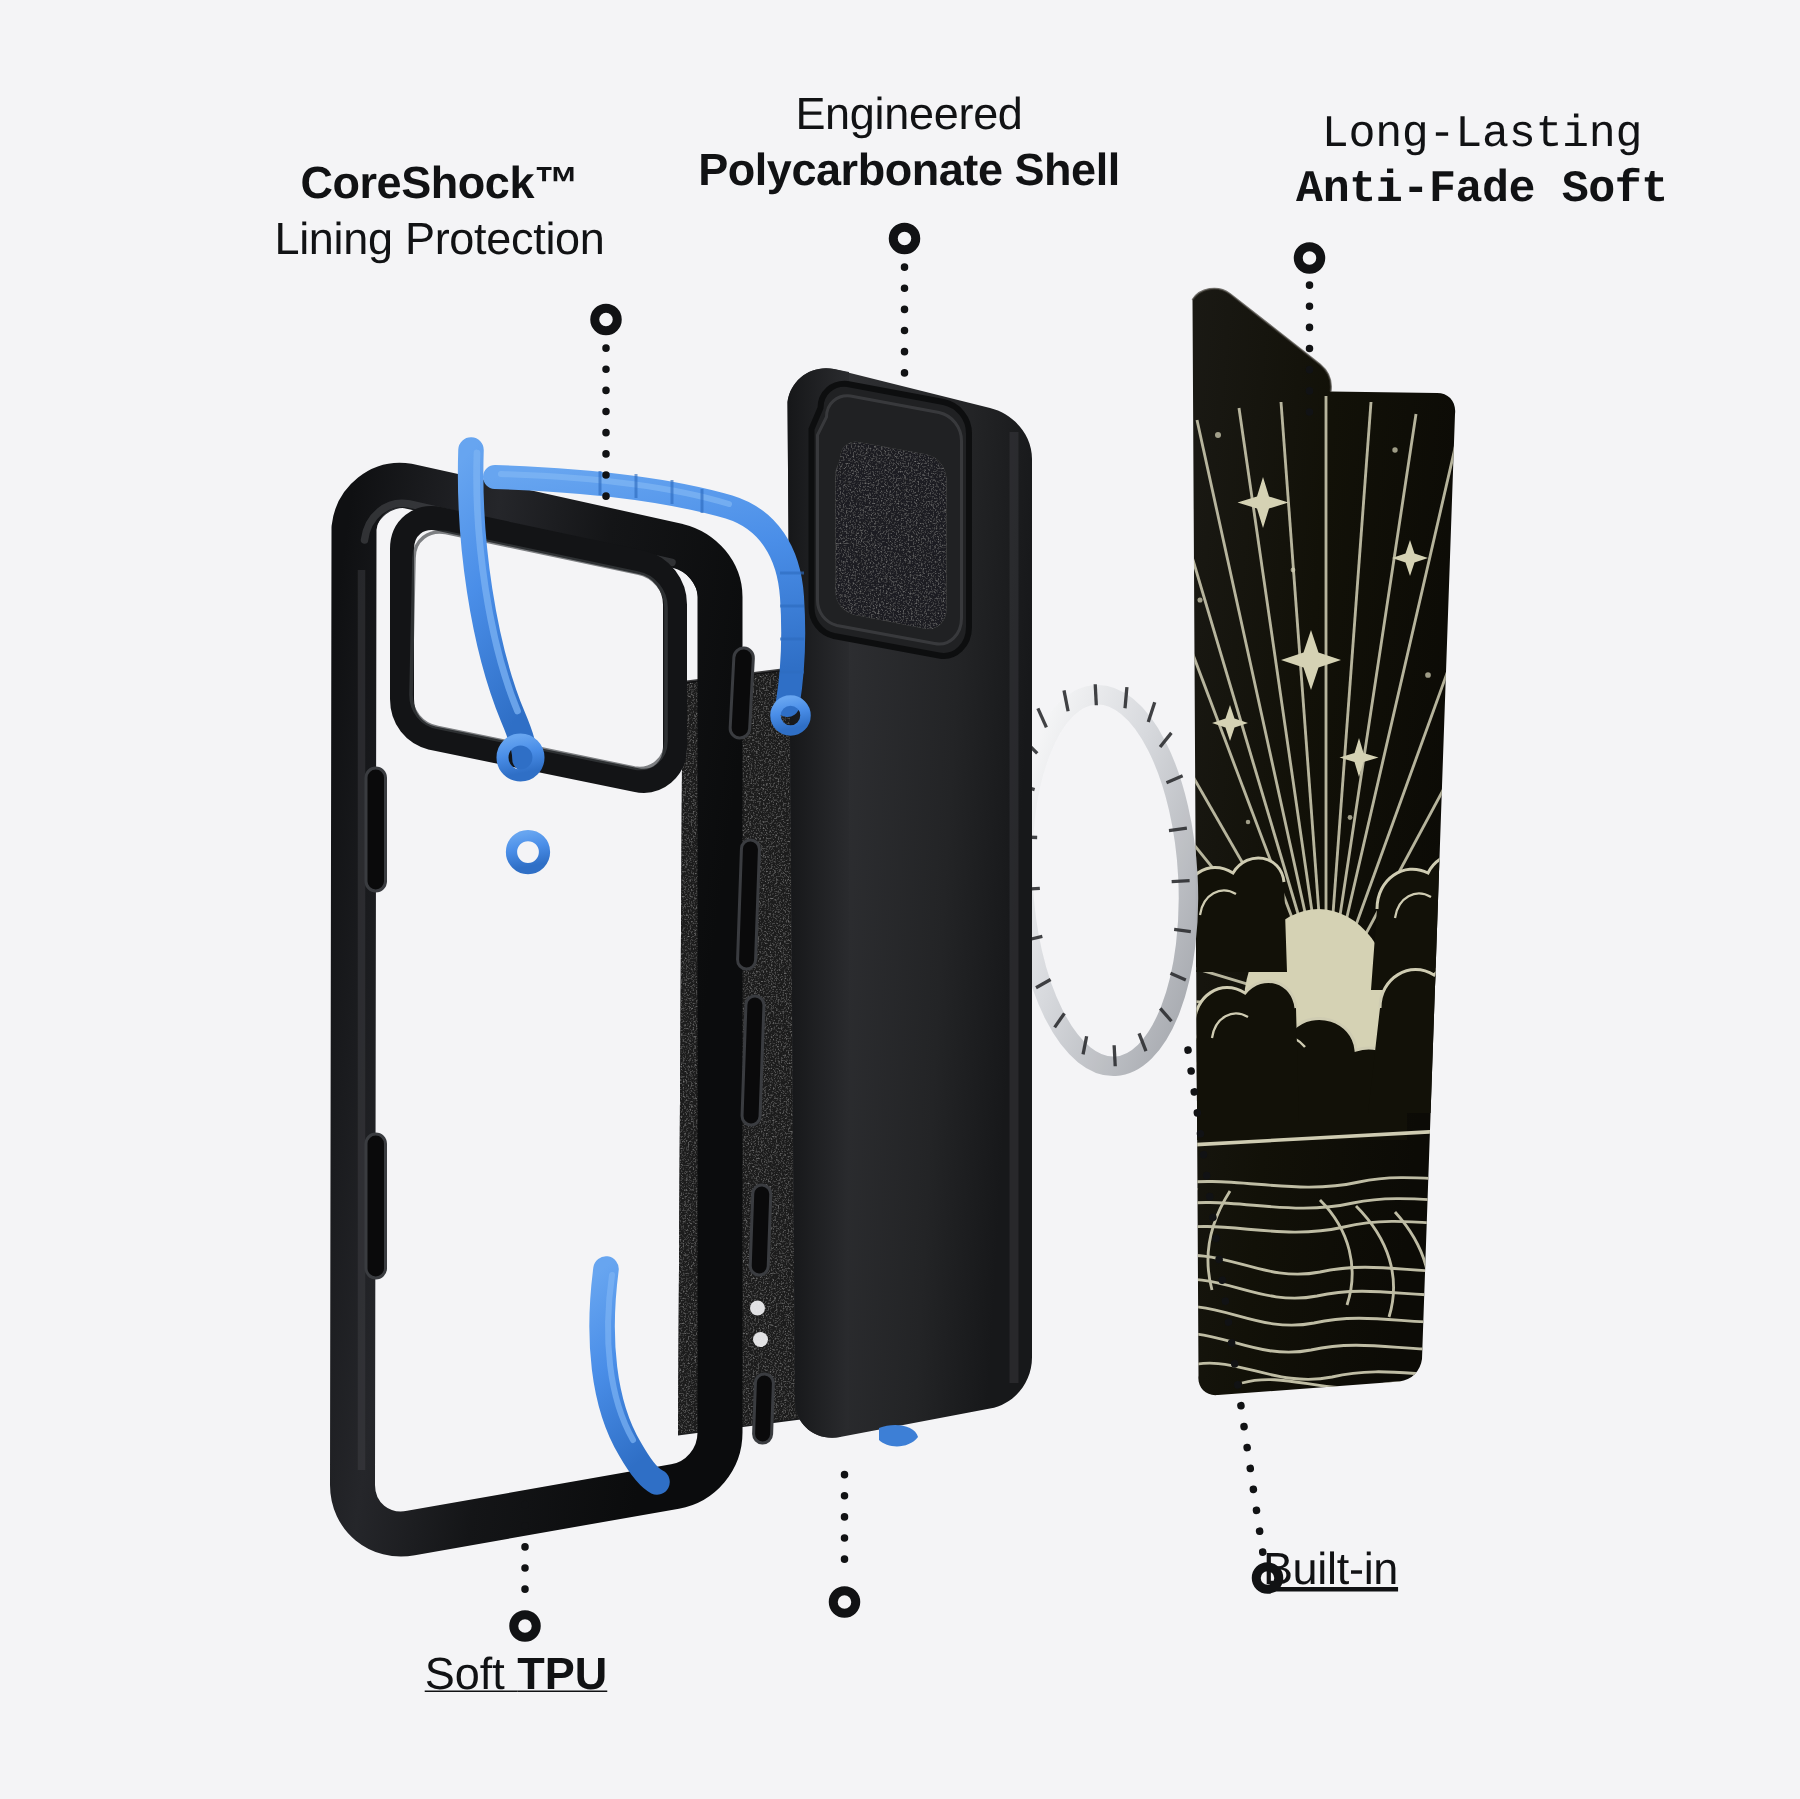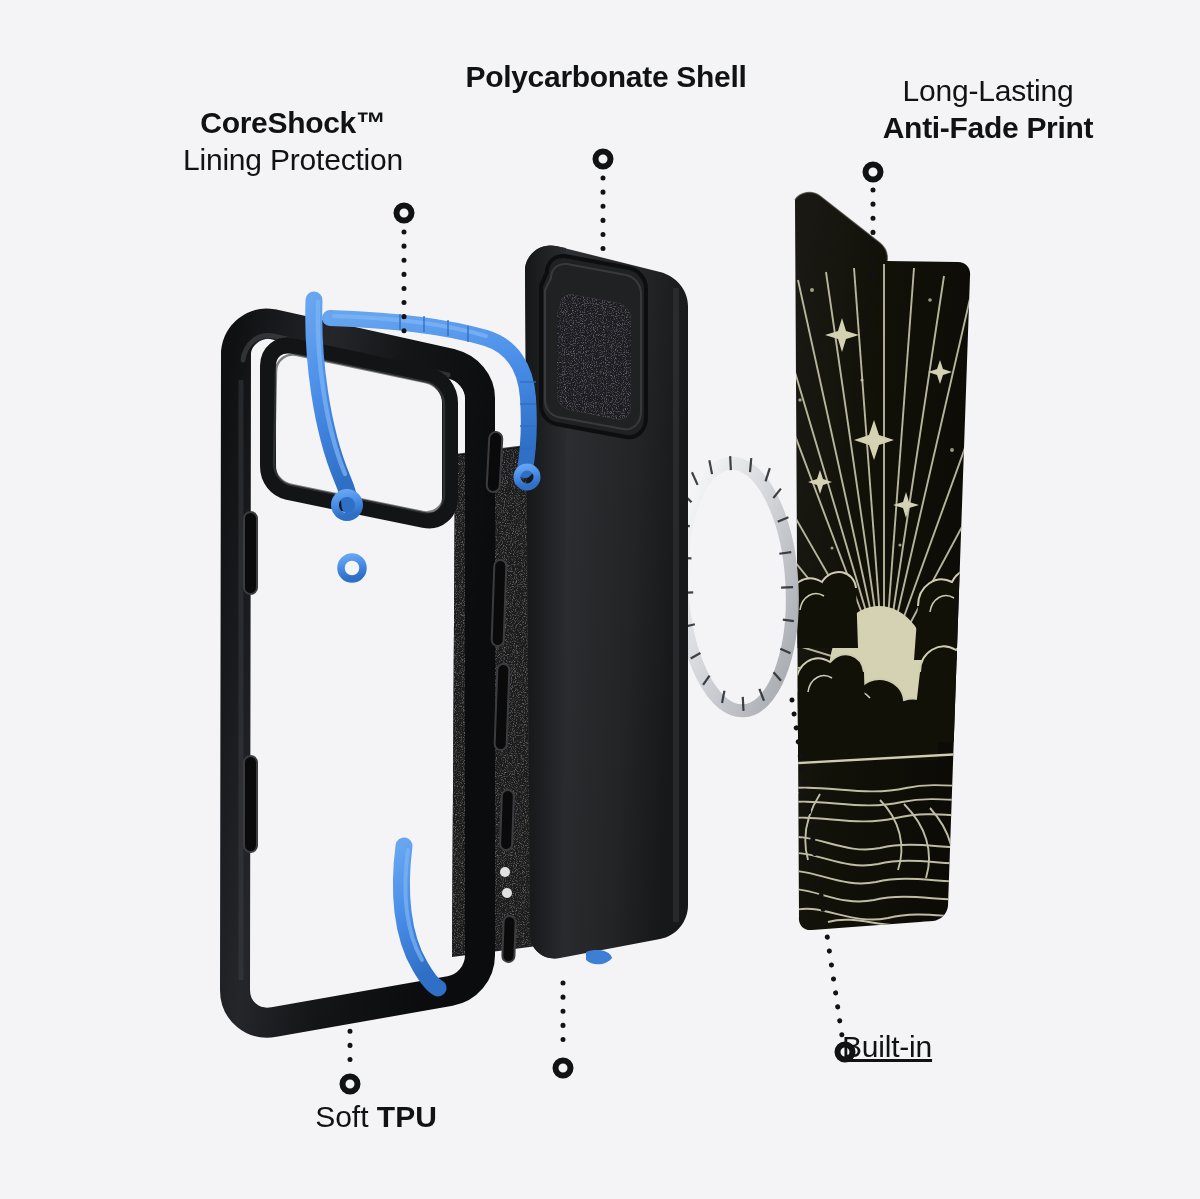--- a/index.html
+++ b/index.html
@@ -18,22 +18,22 @@
   .callout .ln{display:block;white-space:nowrap;}
   .ln.reg{font-weight:400;font-size:30px;letter-spacing:-0.2px;}
   .ln.bold{font-weight:700;font-size:30px;letter-spacing:-0.3px;}
   .inline-mix{font-size:30px;white-space:nowrap;}
   .inline-mix b{font-weight:700;}
   .inline-mix span.r{font-weight:400;}
 
   
   #c-coreshock{left:152px;top:104px;width:282px;}
   #c-poly{left:428px;top:58px;width:356px;}
-  #c-print{left:860px;top:72px;width:256px;}
-  #c-tpu{left:216px;top:1098px;width:320px;}
+  #c-print{left:860px;top:72px;width:256px;font-family:Liberation Mono, monospace;}
+  #c-tpu{left:184px;top:1098px;width:320px;text-decoration:underline;}
   #c-micro{left:400px;top:1078px;width:350px;}
   #c-n52{left:742px;top:1028px;width:290px;text-decoration:underline;}
 </style>
 </head>
 <body>
 
 <div id="stage">
 
   <svg class="layer" viewBox="0 0 1200 1199">
     <defs>
@@ -387,26 +387,27 @@
       <circle cx="845" cy="1052" r="7.5"></circle>
     </g>
   </svg>
 
   <div class="callout" id="c-coreshock">
     <span class="ln bold">CoreShock™</span>
     <span class="ln reg">Lining Protection</span>
   </div>
 
   <div class="callout" id="c-poly">
+    <span class="ln reg">Engineered</span>
     <span class="ln bold">Polycarbonate Shell</span>
   </div>
 
   <div class="callout" id="c-print">
     <span class="ln reg">Long-Lasting</span>
-    <span class="ln bold">Anti-Fade Print</span>
+    <span class="ln bold">Anti-Fade Soft</span>
   </div>
 
   <div class="callout" id="c-tpu">
     <span class="inline-mix">
       <span class="r">Soft </span><b>TPU</b>
     </span>
   </div>
 
 
   <div class="callout" id="c-n52">

